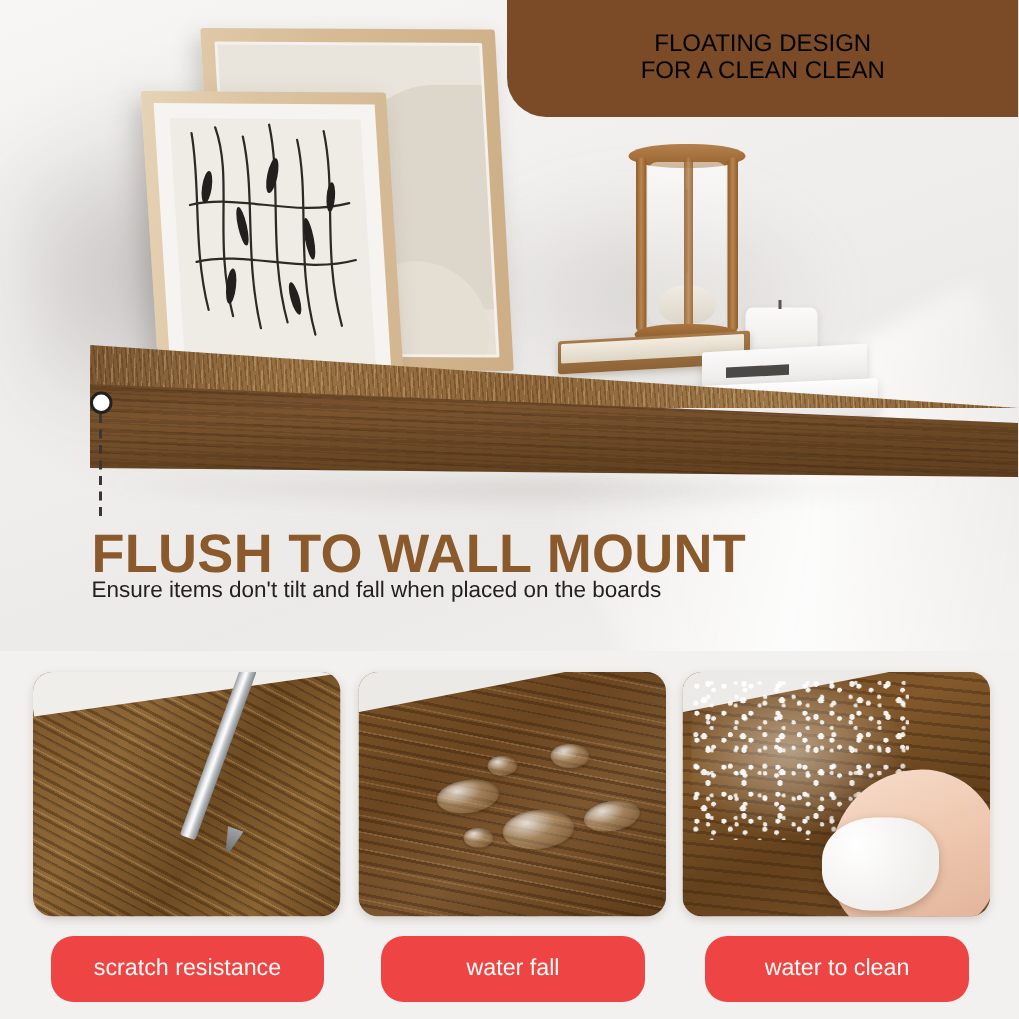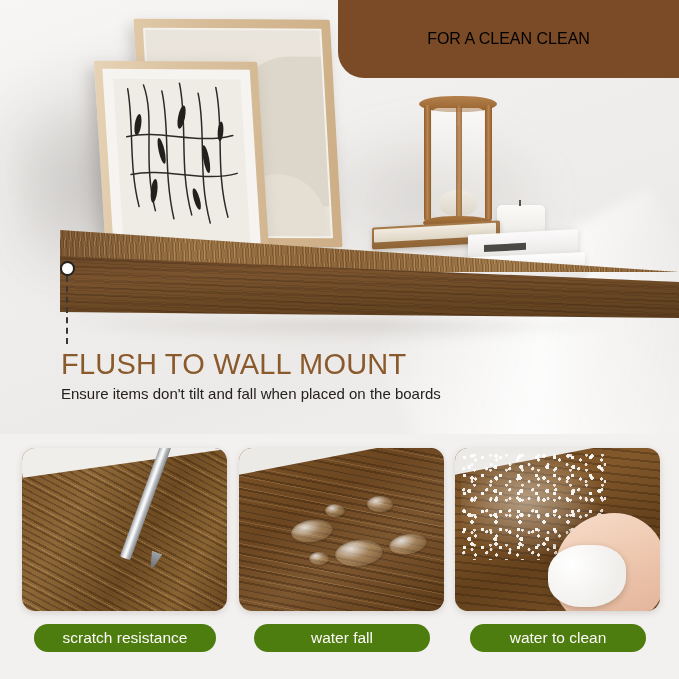--- a/index.html
+++ b/index.html
@@ -193,21 +193,21 @@
     z-index:7;
   }
   .dash-line {
     position:absolute; left:66px; top:276px; width:0; height:68px;
     border-left:2px dashed #3a3634; z-index:6;
   }
 
   
   .headline {
     position:absolute; left:61px; top:348px;
-    font-size:29px; font-weight:normal; color:#8a5a2d; letter-spacing:.2px;
+    font-size:36px; font-weight:bold; color:#8a5a2d; letter-spacing:.2px;
     white-space:nowrap; z-index:8;
   }
   .subline {
     position:absolute; left:61px; top:385px;
     font-size:15px; color:#24211f; letter-spacing:0; white-space:nowrap; z-index:8;
   }
 
   
   .strip { position:absolute; left:0; top:448px; width:679px; height:172px; }
   .thumb {
@@ -293,22 +293,22 @@
   }
   .cloth {
     position:absolute; right:34px; bottom:4px; width:78px; height:62px;
     background:radial-gradient(circle at 30% 30%, #ffffff 0%, #f0eeeb 70%);
     border-radius:46% 40% 48% 42%;
     box-shadow:0 2px 6px rgba(70,50,34,.28);
   }
 
   
   .pill {
-    position:absolute; top:624px; height:28px;
-    background:#4d7c0f; border-radius:15px;
+    position:absolute; top:624px; height:44px;
+    background:#ef4444; border-radius:15px;
     display:flex; align-items:center; justify-content:center;
     color:#fdfbf8; font-size:15.5px; font-weight:500;
     white-space:nowrap;
   }
   .p1 { left:34px; width:182px; }
   .p2 { left:254px; width:176px; }
   .p3 { left:470px; width:176px; }
 </style>
 </head>
 <body>
@@ -380,20 +380,21 @@
     <div class="shelf-shadow"></div>
     <div class="shelf">
       <div class="shelf-top"></div>
       <div class="shelf-face"></div>
       <div class="shelf-grain"></div>
     </div>
 
     <div class="diag-sheen"></div>
 
     <div class="banner">
+      <div>FLOATING DESIGN</div>
       <div>FOR A CLEAN CLEAN</div>
     </div>
   </div>
 
   <div class="dot"></div>
   <div class="dash-line"></div>
 
   <div class="headline">FLUSH TO WALL MOUNT</div>
   <div class="subline">Ensure items don't tilt and fall when placed on the boards</div>
 

